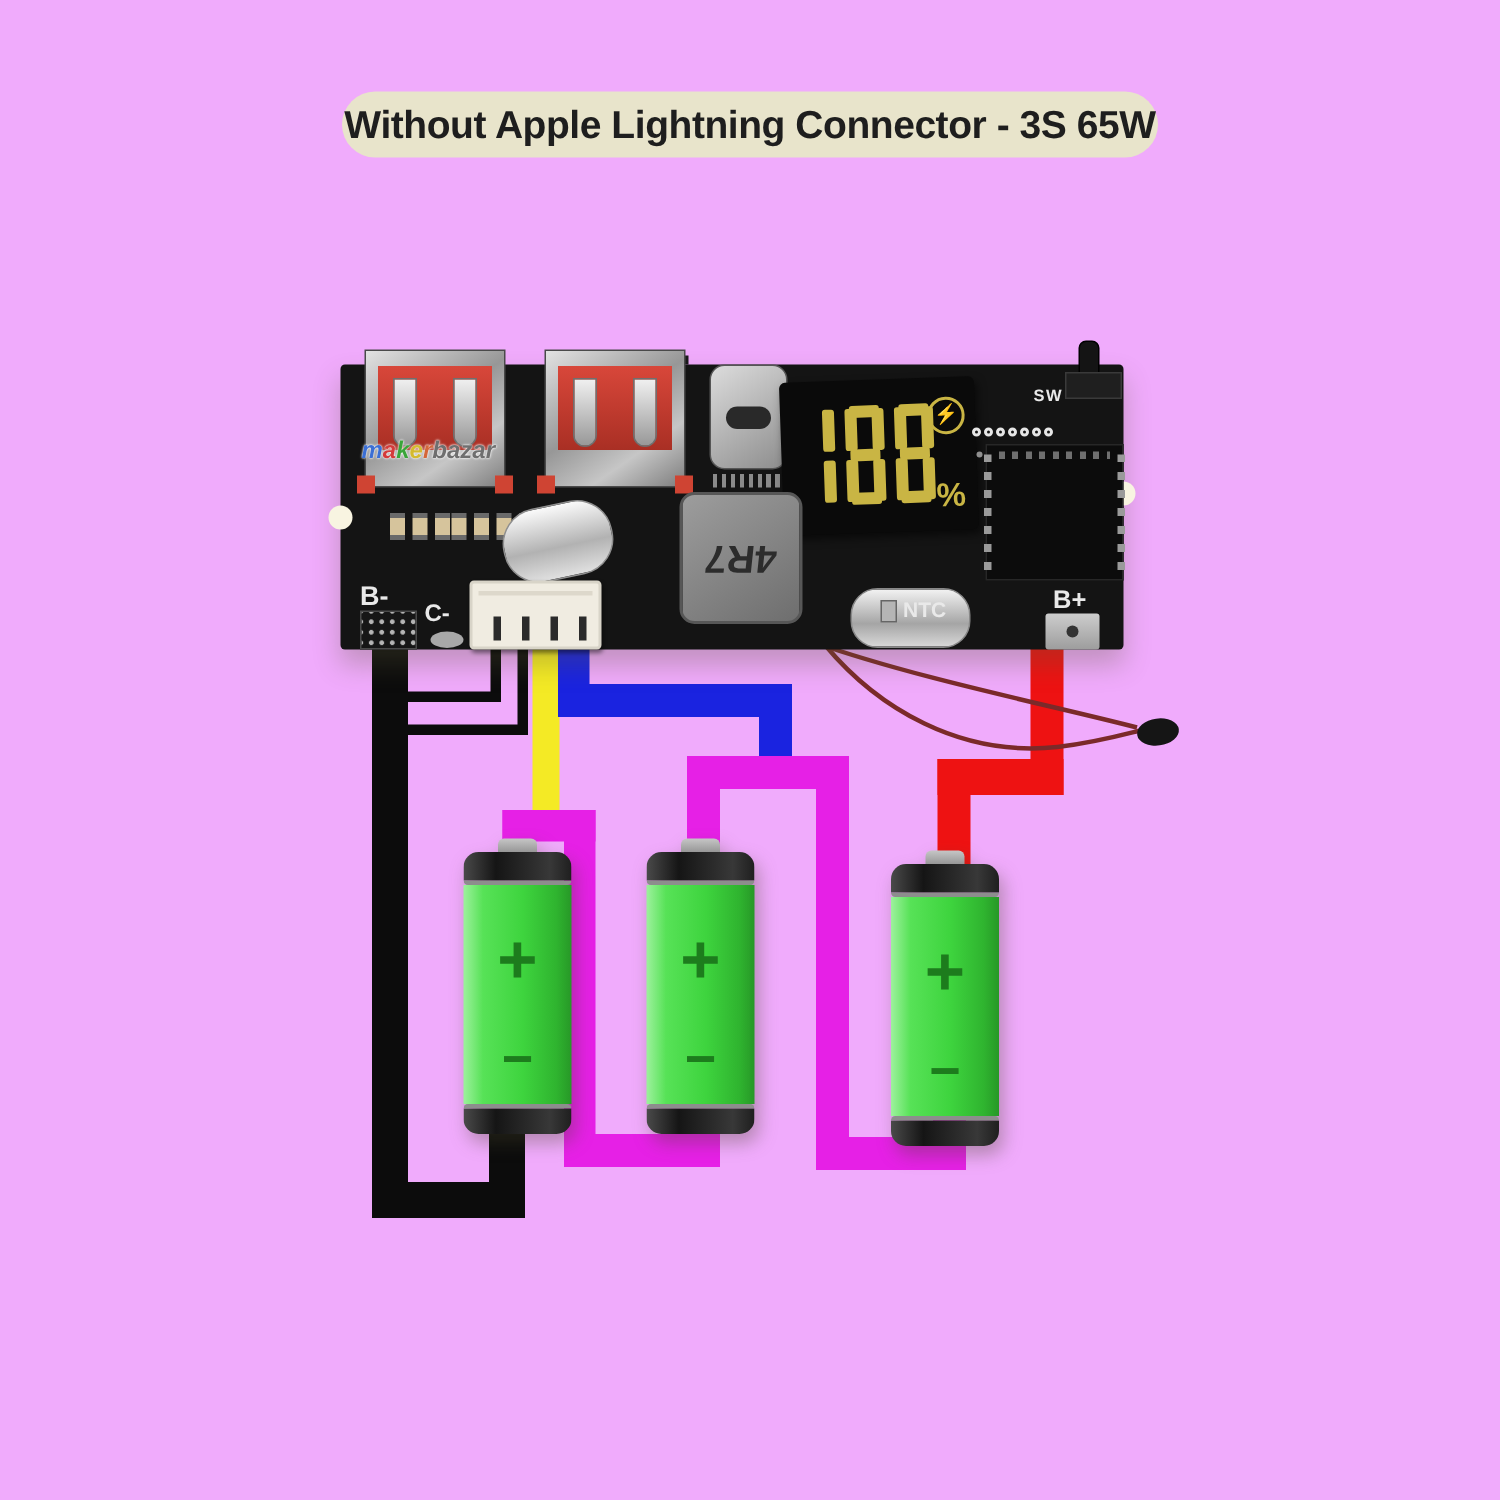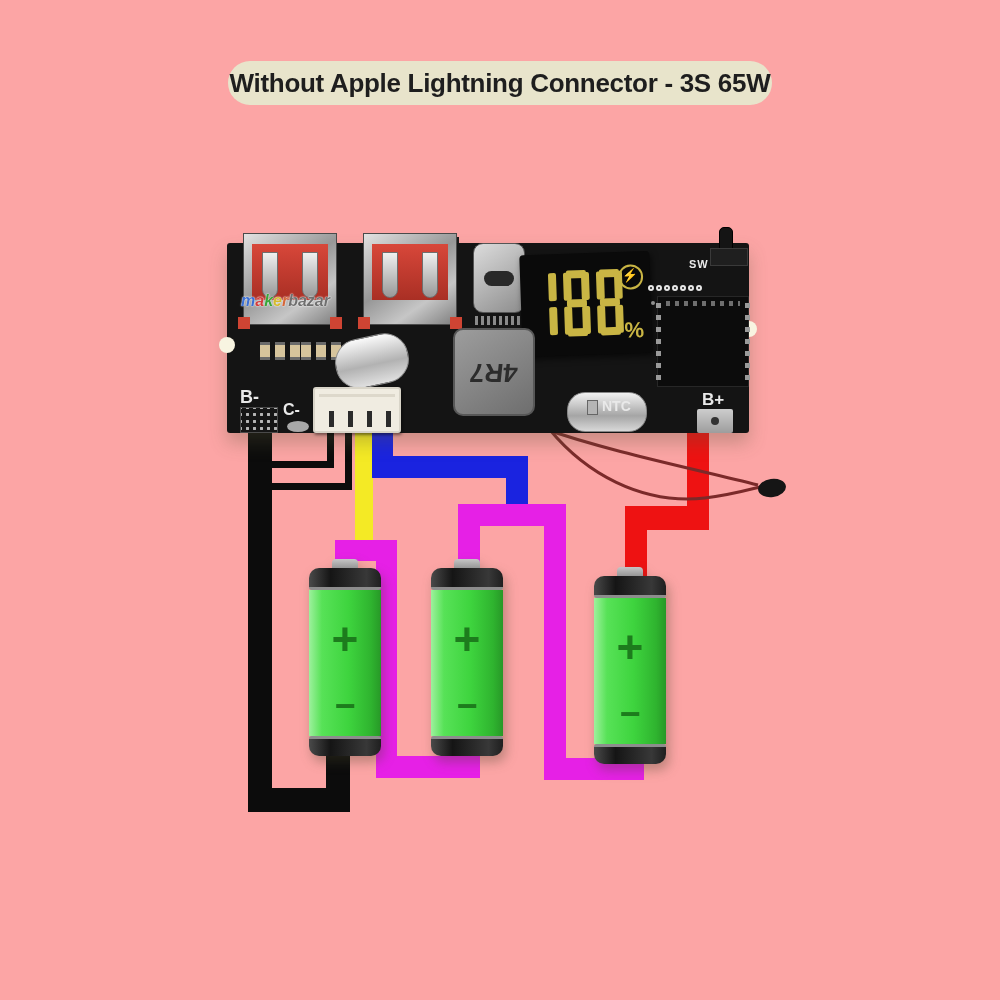--- a/index.html
+++ b/index.html
@@ -1,18 +1,18 @@
 <!DOCTYPE html>
 <html><head>
 <meta charset="utf-8">
 <style>
   * { margin:0; padding:0; box-sizing:border-box; }
   html,body { width:1000px; height:1000px; }
   body { font-family:"Liberation Sans", sans-serif; }
-  .page { position:relative; width:1000px; height:1000px; background:#fca5a5; overflow:hidden; }
+  .page { position:relative; width:1000px; height:1000px; background:#f0abfc; overflow:hidden; }
 
   
   .title-pill { position:absolute; left:228px; top:61px; width:544px; height:44px;
     background:#e8e4cb; border-radius:22px; display:flex; align-items:center; justify-content:center; }
   .title-pill span { font-size:26px; font-weight:700; color:#1e1e1e; letter-spacing:-0.3px; }
 
   
   .wire { position:absolute; z-index:2; }
   .ntc-svg { position:absolute; left:0; top:0; z-index:3; pointer-events:none; }
 

